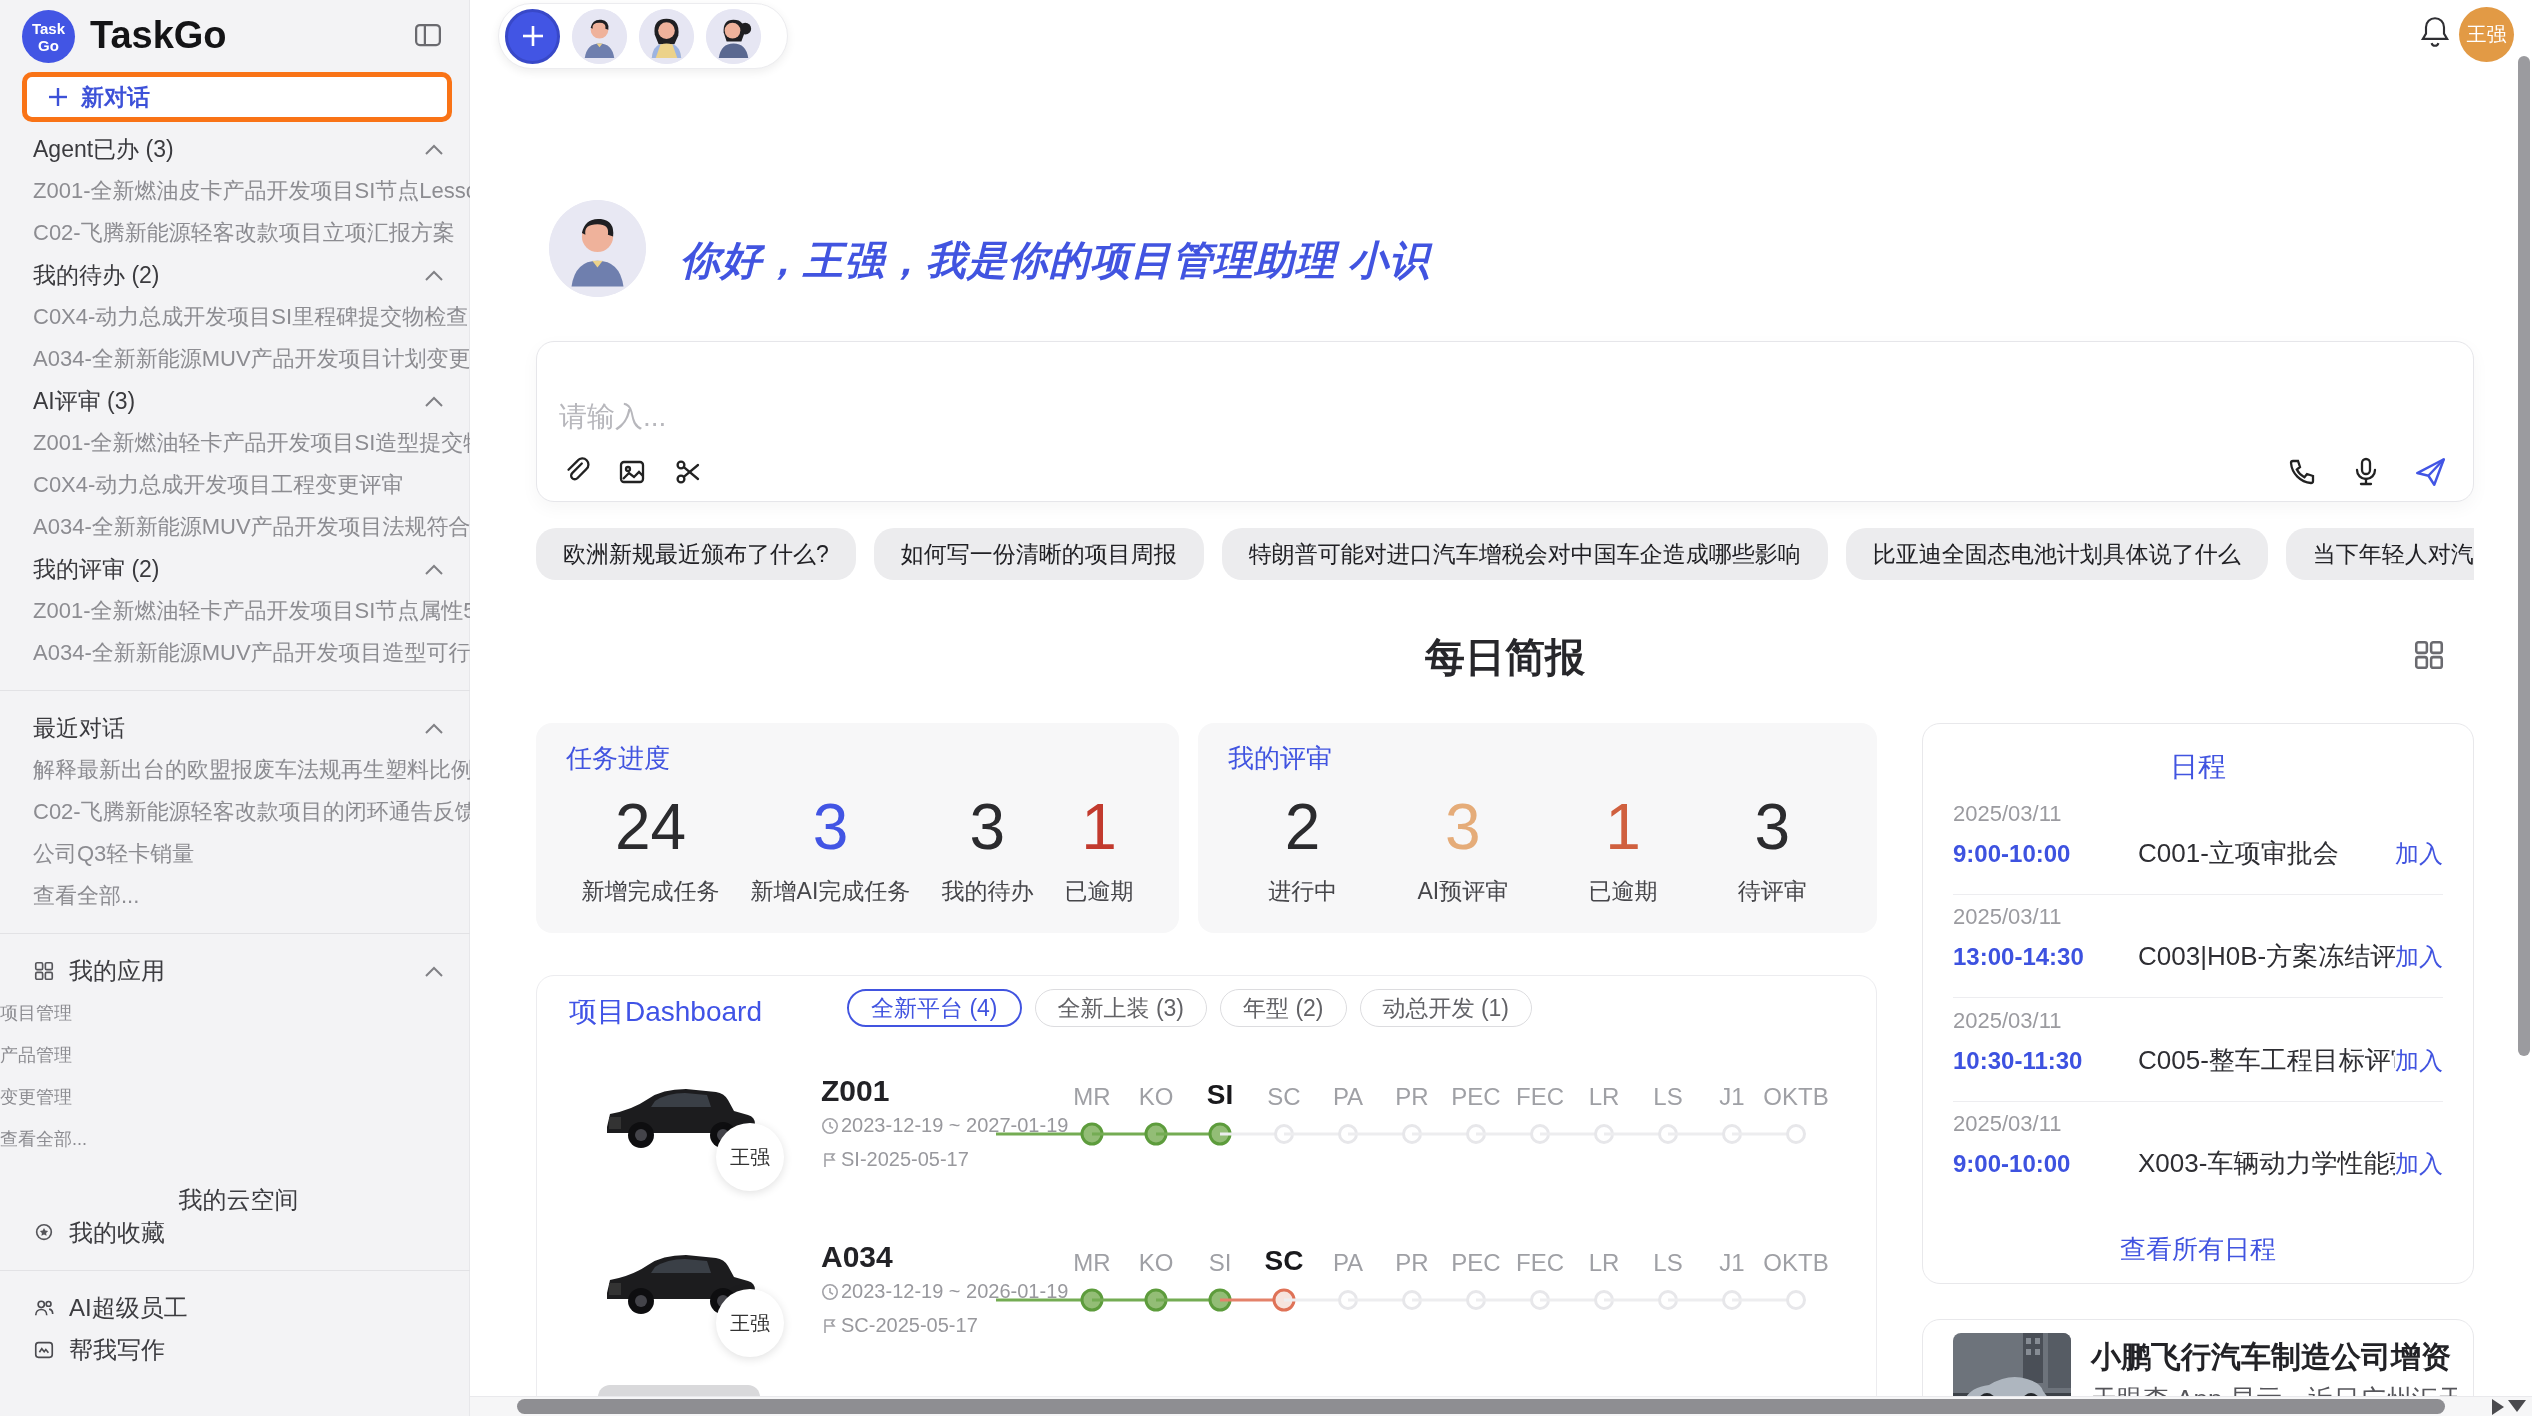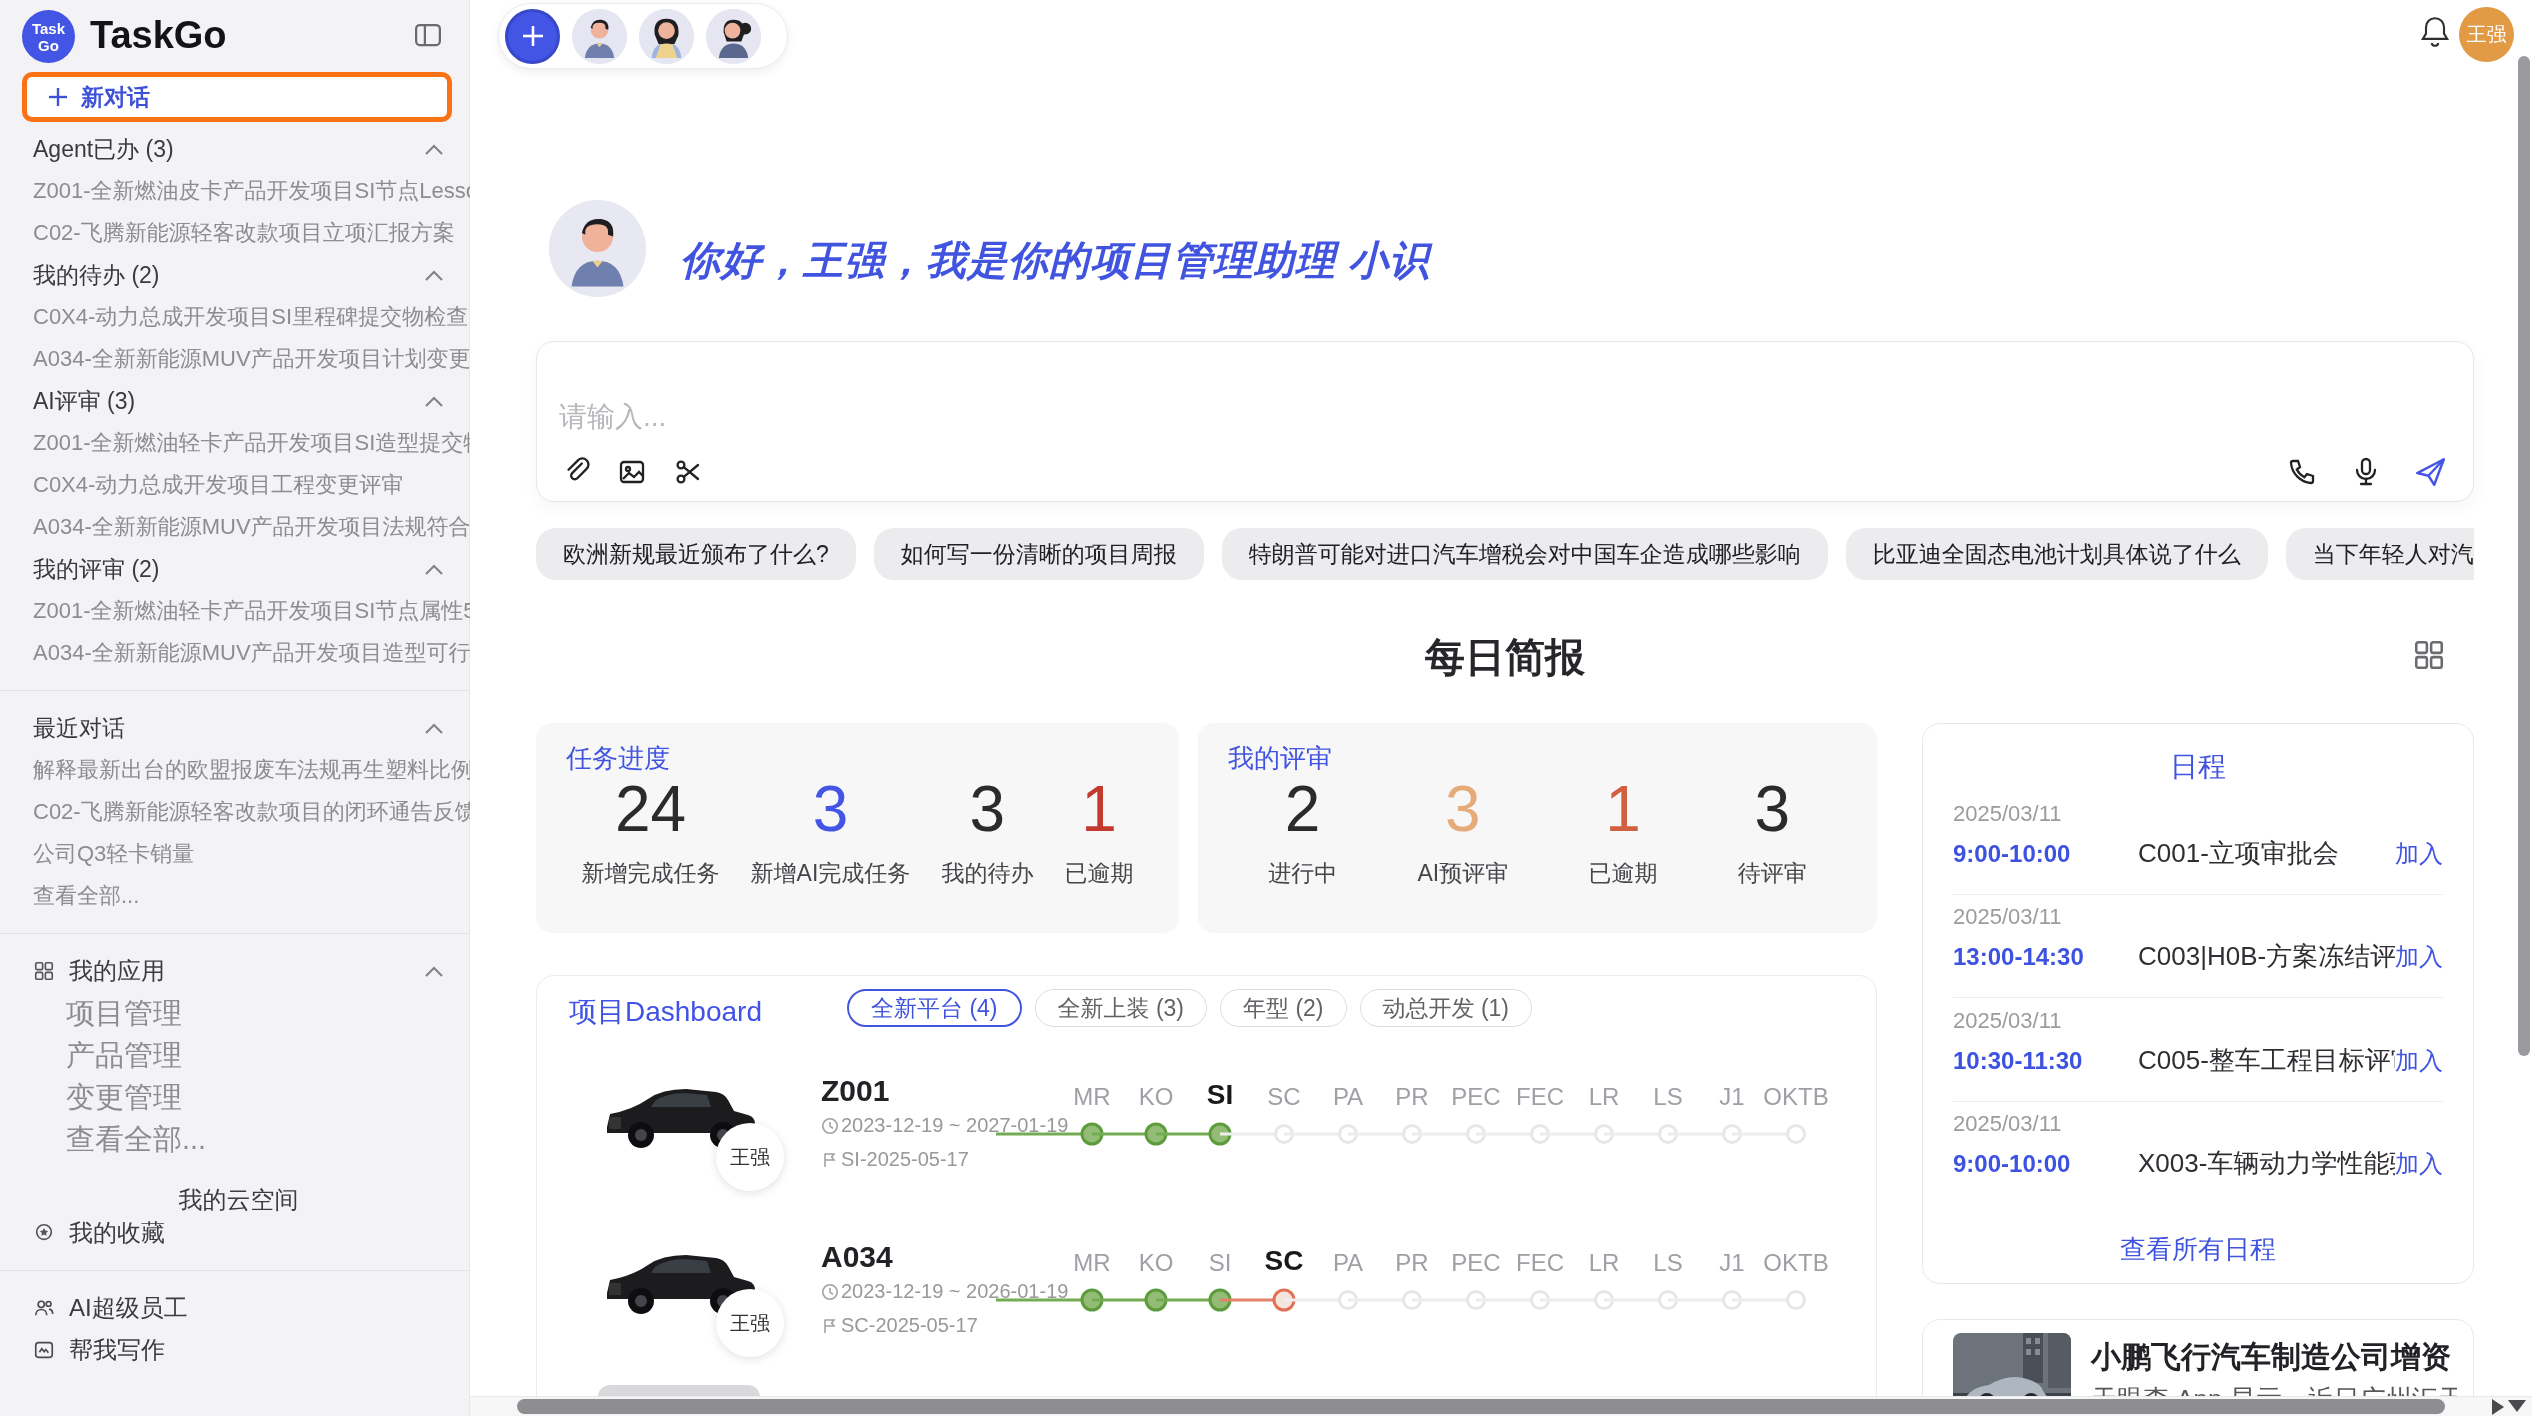--- a/index.html
+++ b/index.html
@@ -20,21 +20,21 @@
     background:#fff;border:5px solid #f97316;border-radius:10px;display:flex;align-items:center;
     padding:0 20px;gap:12px;font-size:23px;color:#3d51d8;font-weight:bold;cursor:pointer;}
   .side-scroll{position:absolute;left:0;top:128px;width:470px;}
   .sec-head{height:42px;display:flex;align-items:center;padding:0 26px 0 33px;justify-content:space-between;cursor:pointer;}
   .sec-label{font-size:23px;color:#3a3a3e;}
   .sec-item{height:42px;line-height:42px;padding:0 26px 0 33px;font-size:22px;color:#8c8c91;
     white-space:nowrap;overflow:hidden;cursor:pointer;}
   .side-divider{border:none;border-top:1px solid #e2e2e5;margin:16px 0;}
   .app-row{height:42px;display:flex;align-items:center;gap:14px;padding:0 26px 0 33px;font-size:24px;color:#3c3c40;cursor:pointer;}
   .app-row .spacer{flex:1;}
-  .sub-item{height:42px;line-height:42px;padding-left:66px;font-size:29px;color:#8c8c91;cursor:pointer;}
+  .sub-item{height:42px;line-height:42px;font-size:18px;color:#8c8c91;cursor:pointer;}
   .chev{flex:none;}
 
   
   .topbar-pill{position:absolute;left:498px;top:3px;width:290px;height:66px;background:#fff;
     border:1px solid #ececef;border-radius:34px;box-shadow:0 3px 10px rgba(0,0,0,.07);
     display:flex;align-items:center;padding:0 6px;gap:12px;box-sizing:border-box;}
   .add-proj{width:55px;height:55px;border-radius:50%;background:#4255e4;border:3px solid #3848c8;
     display:flex;align-items:center;justify-content:center;cursor:pointer;box-sizing:border-box;}
   .avatar-s{width:55px;height:55px;border-radius:50%;overflow:hidden;cursor:pointer;background:#e6e6f3;}
   .bell-btn{position:absolute;left:2418px;top:14px;width:34px;height:36px;cursor:pointer;}
@@ -60,21 +60,21 @@
     padding:0 27px;font-size:23px;color:#212125;font-family:inherit;cursor:pointer;white-space:nowrap;}
 
   
   .brief-title{position:absolute;left:536px;top:630px;width:1938px;text-align:center;
     font-size:40px;font-weight:bold;color:#27272b;}
   .brief-grid{position:absolute;left:2412px;top:638px;width:34px;height:34px;cursor:pointer;}
   .stat-card{position:absolute;top:723px;height:210px;background:#f7f7f8;border-radius:16px;box-sizing:border-box;padding:18px 30px 0;}
   .stat-card.c1{left:536px;width:643px;}
   .stat-card.c2{left:1198px;width:679px;}
   .stat-label{font-size:26px;color:#4154e0;}
-  .stat-row{display:flex;justify-content:space-around;}
+  .stat-row{display:flex;justify-content:space-around;margin-top:18px;}
   .stat{display:flex;flex-direction:column;align-items:center;gap:16px;}
   .stat .num{font-size:64px;font-weight:500;line-height:66px;}
   .stat .cap{font-size:23px;color:#46464a;}
   .c-dark{color:#2b2b2e;} .c-blue{color:#4255e4;} .c-red{color:#c23a2e;}
   .c-orange{color:#e5ac79;} .c-ored{color:#d0603f;}
 
   
   .dash-card{position:absolute;left:536px;top:975px;width:1341px;height:441px;box-sizing:border-box;
     background:#fff;border:1px solid #ececef;border-radius:18px;overflow:hidden;}
   .dash-title{position:absolute;left:32px;top:17px;font-size:28px;color:#4053e6;}

